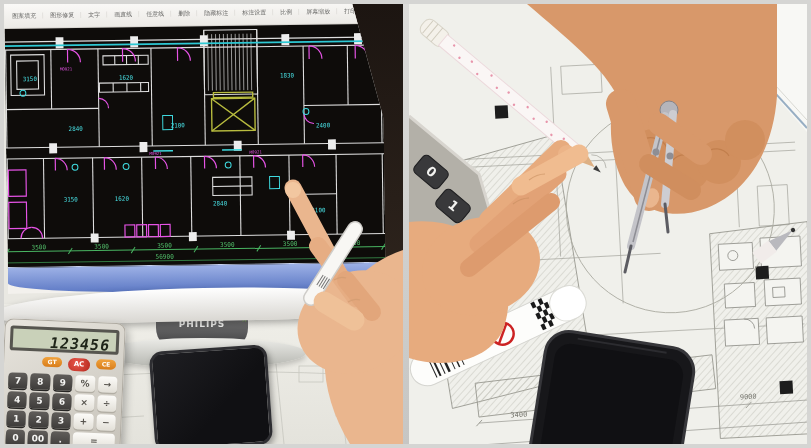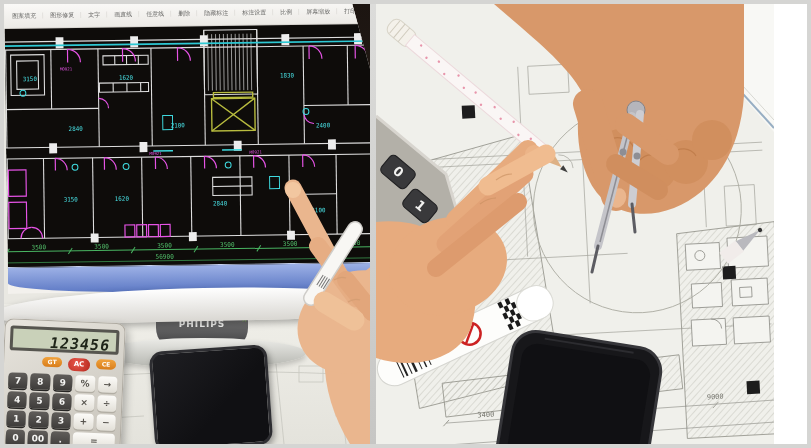--- a/index.html
+++ b/index.html
@@ -1,20 +1,20 @@
 <!DOCTYPE html>
 <html><head>
 <meta charset="utf-8">
 <style>
   * { margin:0; padding:0; box-sizing:border-box; }
   body { font-family:"DejaVu Sans","Liberation Sans",sans-serif; background:#888; }
   .frame { width:811px; height:448px; border:4px solid #d5d5d3; outline:1px solid #8f8f8d;
            display:flex; overflow:hidden; background:#fff; }
   .panel { position:relative; height:440px; overflow:hidden; }
-  .panel-left { width:366px; background:#e9e8e2; }
+  .panel-left { width:399px; background:#e9e8e2; }
   .panel-right { width:398px; background:#ececе7; }
   .divider { width:6px; height:440px; background:linear-gradient(180deg,#dcdcda,#c6c6c4); }
 
   
   .backdrop { position:absolute; right:0; top:0; width:70px; height:290px;
               background:linear-gradient(180deg,#1c1511,#2e241d); }
   .monitor { position:absolute; left:0; top:0; width:378px; height:290px; background:#f3f1ed;
              clip-path:polygon(0 0,347px 0,378px 120px,378px 290px,0 290px);
              transform:rotate(-0.8deg); transform-origin:0 0; z-index:2; }
   .menubar { height:25px; width:100%; background:linear-gradient(#faf9f7,#eceae6);

